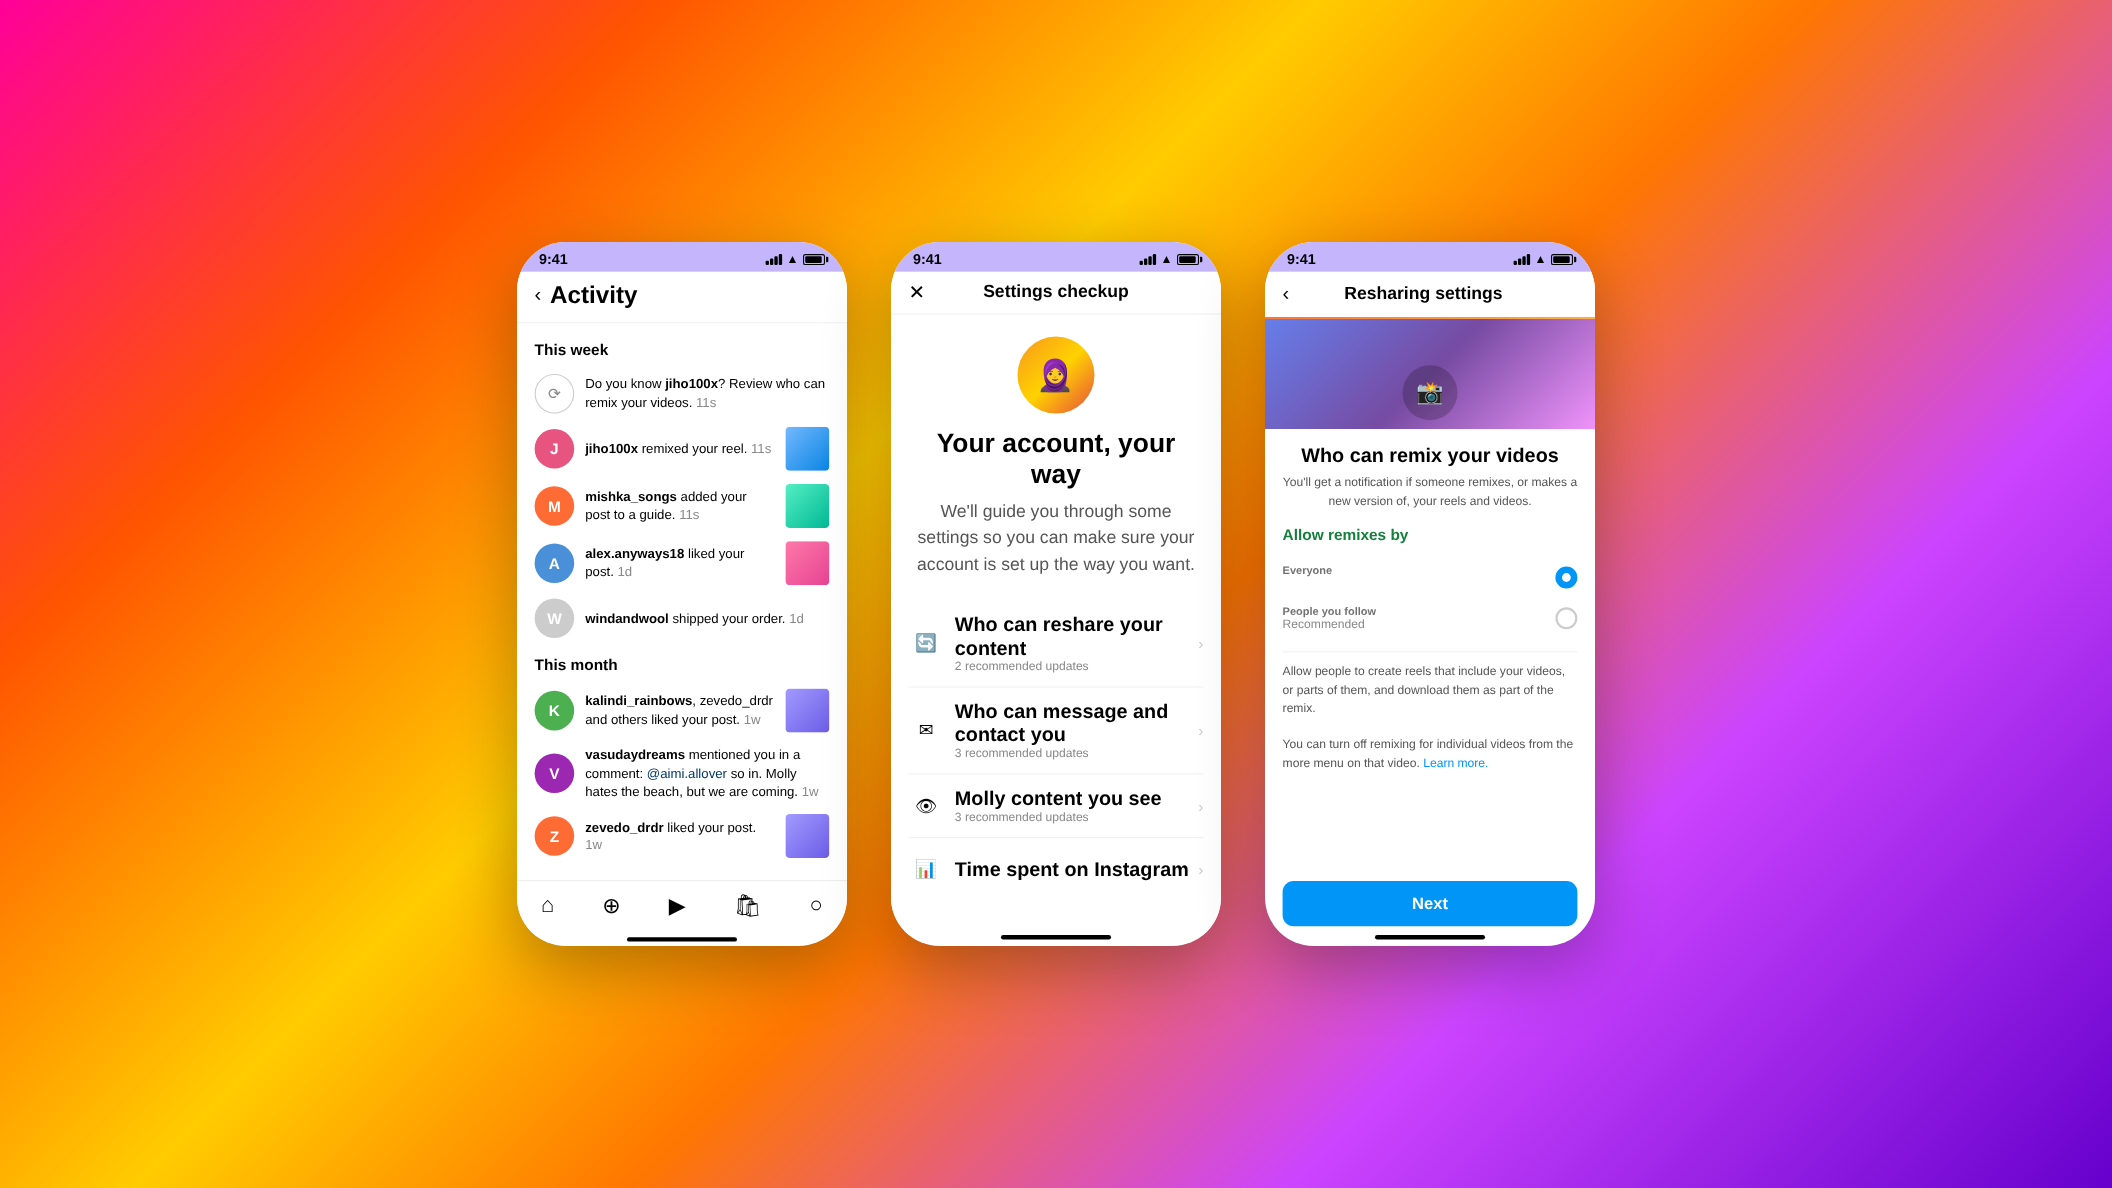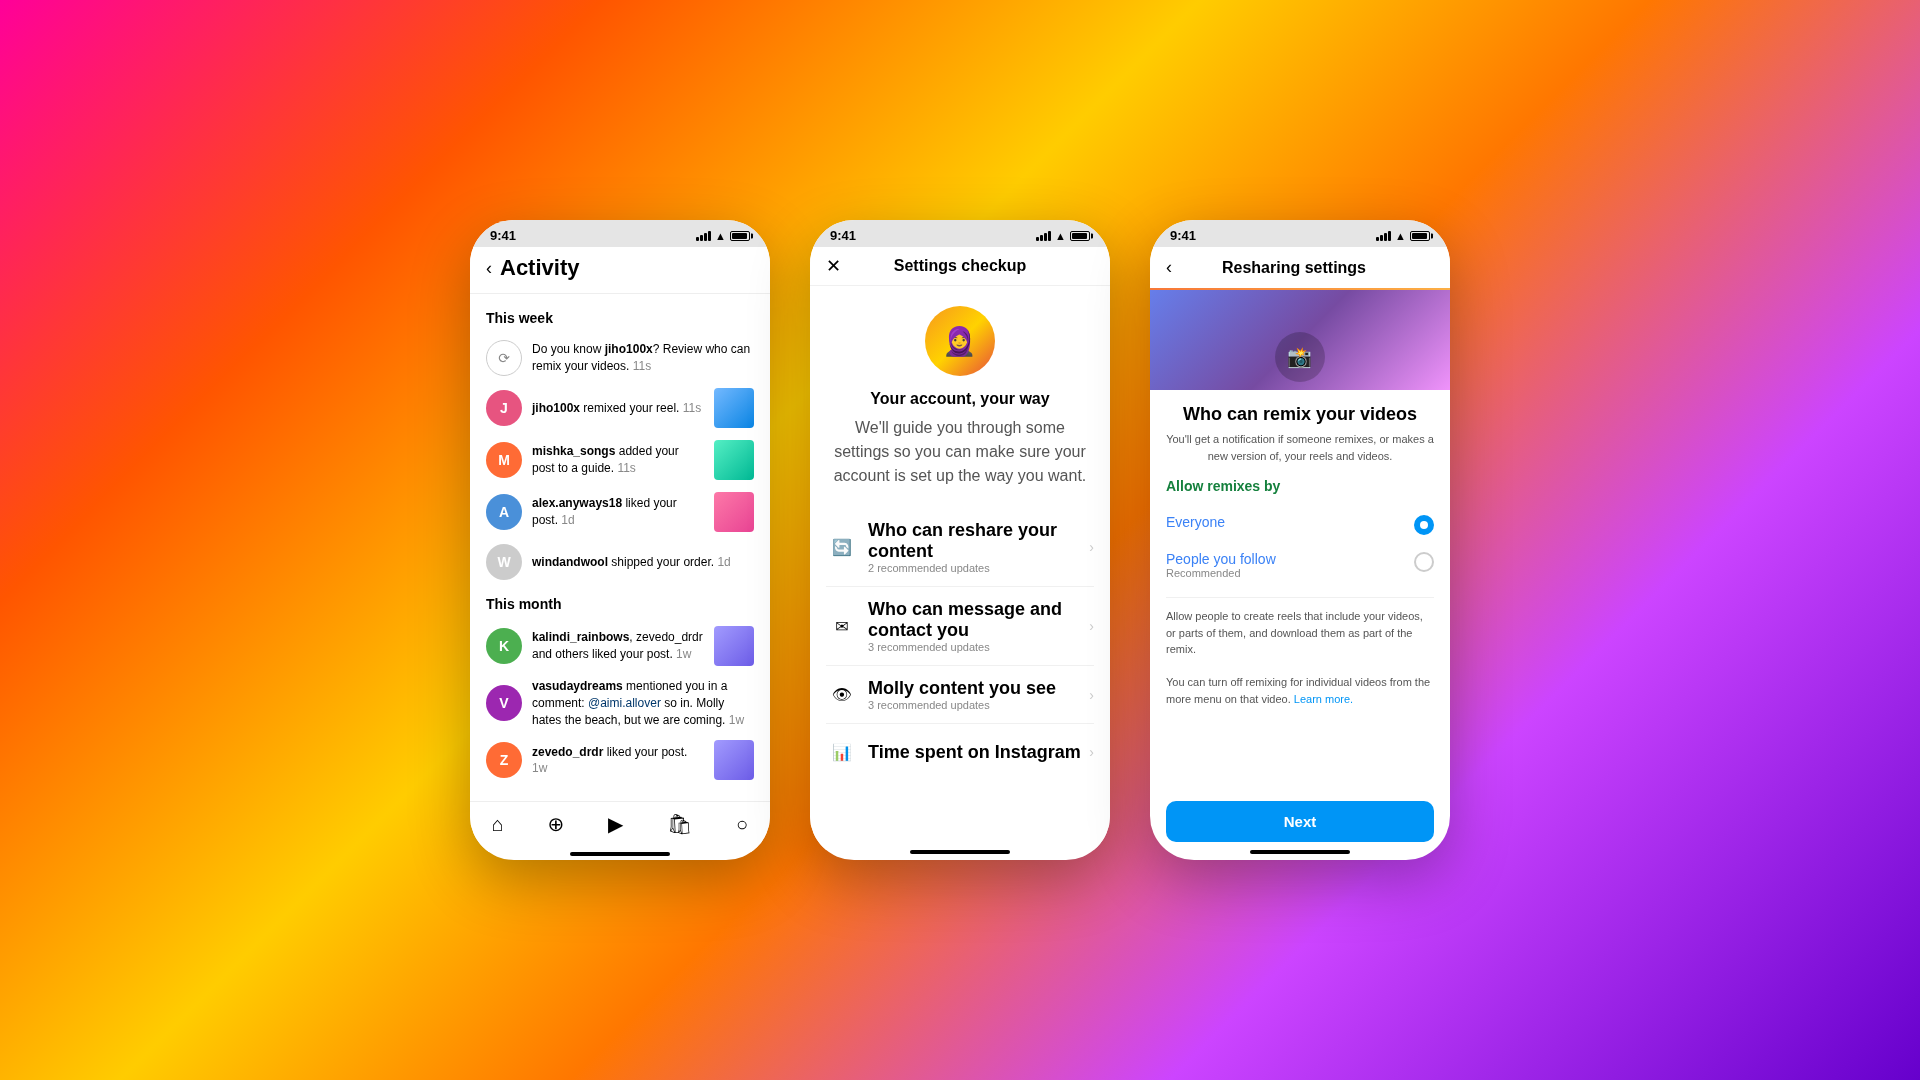--- a/index.html
+++ b/index.html
@@ -29,21 +29,21 @@
     }
 
     
     .status-bar {
       display: flex;
       justify-content: space-between;
       align-items: center;
       padding: 8px 20px 4px;
       font-size: 12px;
       font-weight: 600;
-      background: #e5e5e5;
+      background: #c4b5fd;
       flex-shrink: 0;
       gap: 36px;
     }
     .status-bar .time { font-weight: 700; font-size: 13px; }
     .status-icons { display: flex; gap: 4px; align-items: center; }
     .signal-bars { display: flex; gap: 1px; align-items: flex-end; }
     .signal-bars span {
       display: inline-block;
       width: 3px;
       background: #000;
@@ -251,21 +251,21 @@
       display: flex;
       align-items: center;
       justify-content: center;
       font-size: 30px;
       margin-bottom: 14px;
       overflow: hidden;
     }
     .profile-emoji { font-size: 28px; }
 
     .checkup-main-title {
-      font-size: 16px;
+      font-size: 24px;
       font-weight: 700;
       text-align: center;
       margin-bottom: 8px;
     }
     .checkup-subtitle {
       font-size: 16px;
       color: #555;
       text-align: center;
       line-height: 1.5;
       margin-bottom: 20px;
@@ -371,23 +371,23 @@
     }
 
     .radio-option {
       display: flex;
       align-items: flex-start;
       padding: 8px 0;
       cursor: pointer;
     }
     .radio-text { flex: 1; }
     .radio-label {
-      font-size: 14px;
-      font-weight: 400;
-      color: #3b82f6;
+      font-size: 10px;
+      font-weight: 700;
+      color: #737373;
     }
     .radio-sublabel {
       font-size: 11px;
       color: #888;
     }
     .radio-circle {
       width: 20px;
       height: 20px;
       border-radius: 50%;
       border: 2px solid #ccc;

